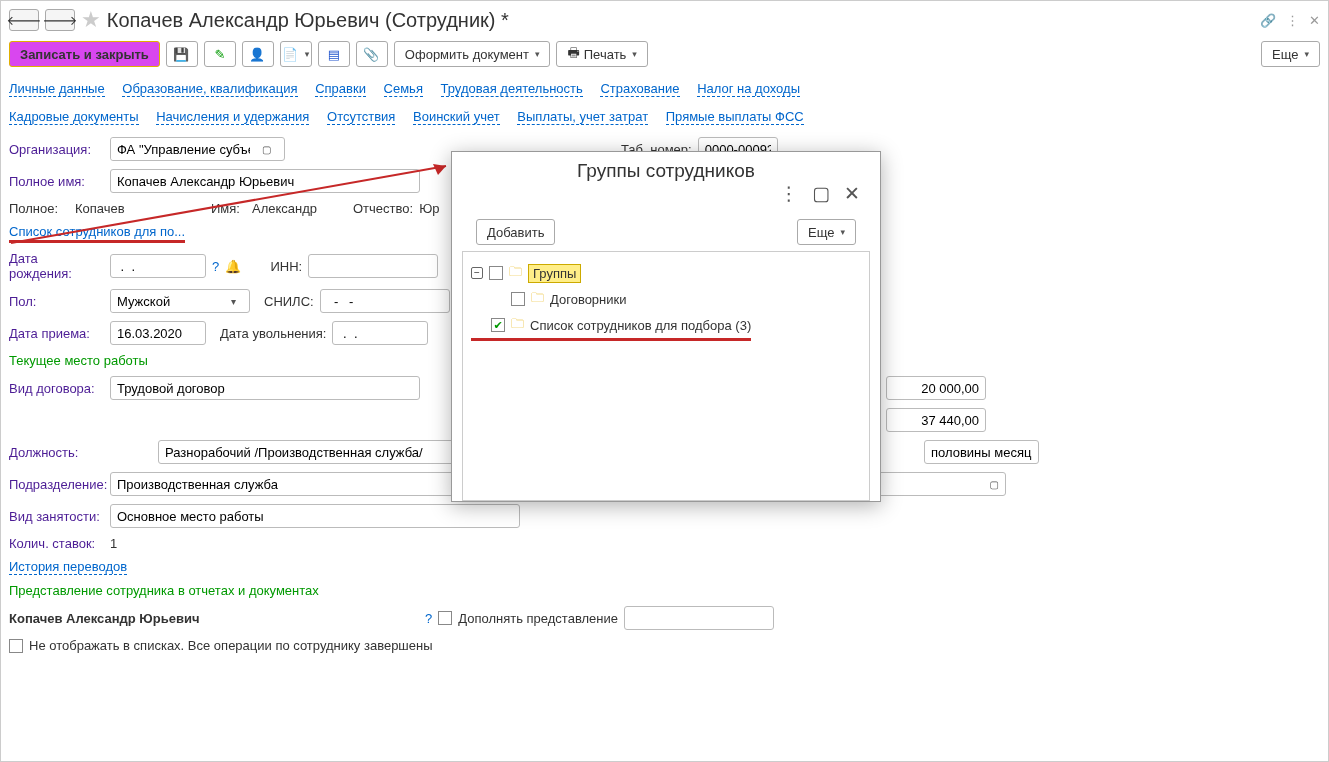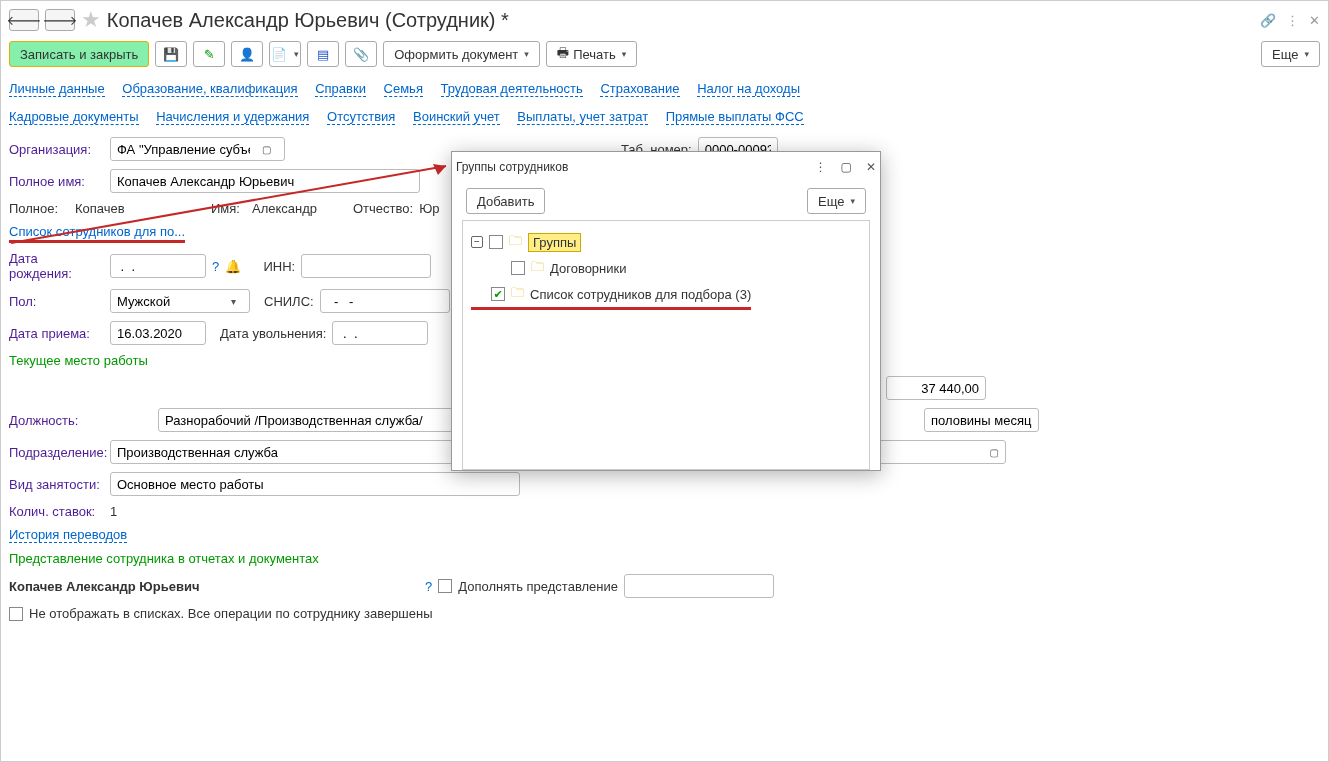--- a/index.html
+++ b/index.html
@@ -45,23 +45,23 @@
     padding: 4px 10px;
     cursor: pointer;
     display: inline-flex;
     align-items: center;
     gap: 4px;
     height: 26px;
     font-size: 13px;
     color: #333;
   }
   .btn-yellow {
-    background: #86efac;
+    background: #d946ef;
     border-color: #e0b000;
-    font-weight: normal;
+    font-weight: bold;
   }
   .btn-icon { width: 32px; padding: 0; justify-content: center; }
   .dropdown-arrow { font-size: 9px; color: #555; margin-left: 2px;}
   .tabs {
     padding: 2px 8px;
     line-height: 24px;
   }
   .tab-link {
     color: #0066cc;
     text-decoration: underline dotted;
@@ -93,26 +93,27 @@
     position: absolute;
     left: 450px; top: 150px;
     width: 430px;
     background: #fff;
     border: 1px solid #999;
     box-shadow: 0 4px 20px rgba(0,0,0,0.3);
     z-index: 100;
   }
   .dialog-header {
     display: flex; align-items: center;
-    padding: 8px 4px;
-    font-size: 12px;
+    padding: 8px 20px;
+    font-size: 19px;
+    flex-direction: column;
   }
   .dialog-header-icons { margin-left: auto; display: flex; gap: 14px; color: #555; }
   .dialog-toolbar {
-    display: flex; padding: 6px 14px; gap: 6px;
+    display: flex; padding: 6px 24px; gap: 6px;
   }
   .dialog-body {
     border: 1px solid #ccc;
     margin: 0 10px;
     height: 250px;
     padding: 8px;
   }
   .tree-row { display: flex; align-items: center; gap: 6px; padding: 2px 0; }
   .tree-indent-1 { padding-left: 18px; }
   .tree-indent-2 { padding-left: 18px; }
@@ -249,21 +250,21 @@
 
   <div class="row">
     <a class="tab-link" style="border-bottom:3px solid #c62828; padding-bottom:1px; margin-right:0">Список сотрудников для по...</a>
   </div>
 
   <div class="row">
     <span class="label">Дата рождения:</span>
     <input class="input input-sm" value=" .  .    " style="">
     <span class="q-icon">?</span>
     <span class="bell-icon">🔔</span>
-    <span style="margin-left:16px">ИНН:</span>
+    <span style="margin-left:23px">ИНН:</span>
     <input class="input" style="width: 130px;">
   </div>
 
   <div class="row">
     <span class="label">Пол:</span>
     <div class="select-combo" style="width:140px">
       <input class="input" style="width: 114px;" value="Мужской">
       <span class="caret">▾</span>
     </div>
     <span style="margin-left:8px">СНИЛС:</span>
@@ -272,20 +273,25 @@
 
   <div class="row">
     <span class="label">Дата приема:</span>
     <input class="input input-sm" value="16.03.2020" style="">
     <span style="margin-left:8px">Дата увольнения:</span>
     <input class="input input-sm" value=" .  .    " style="">
   </div>
 
   <div class="row section-green">Текущее место работы</div>
 
+  <div class="row">
+    <span class="label">Вид договора:</span>
+    <input class="input input-wide" value="Трудовой договор" style="">
+    <input class="input num-right" style="width: 100px; margin-left: 460px;" value="20 000,00">
+  </div>
   <div class="row">
     <span class="label"></span>
     <span style="width:310px"></span>
     <input class="input num-right" style="width: 100px; margin-left: 460px; padding-left: 34px;" value="37 440,00">
   </div>
 
   <div class="row">
     <span class="label">Должность:</span>
     <input class="input" style="width: 350px; margin-left: 48px;" value="Разнорабочий /Производственная служба/">
     <input class="input" style="width: 115px; margin-left: 410px;" value="половины месяца">

